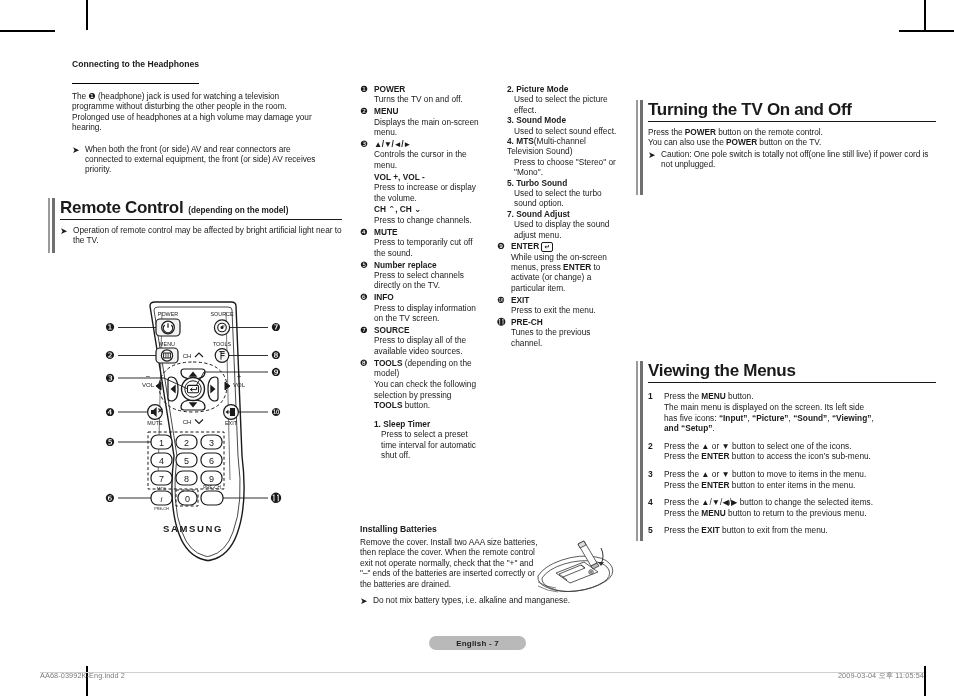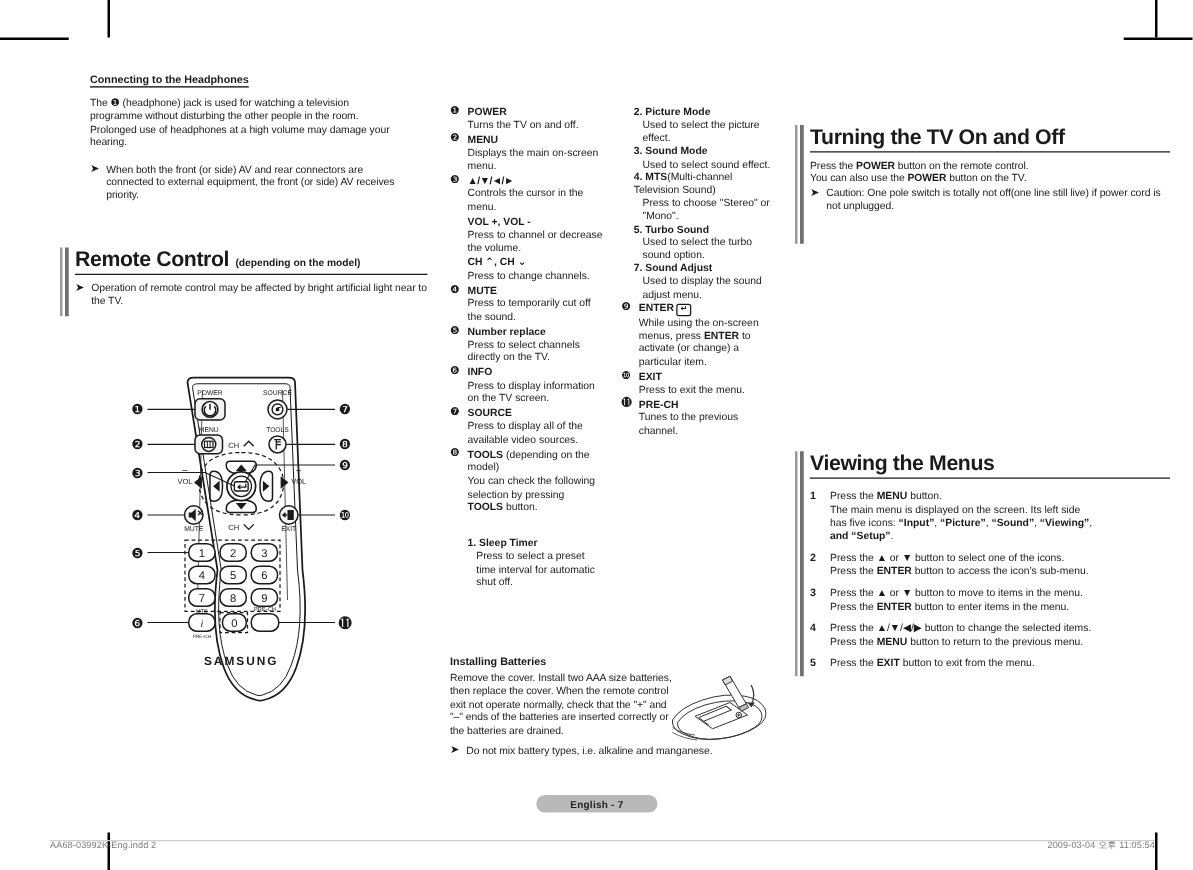--- a/index.html
+++ b/index.html
@@ -19,21 +19,21 @@
   
   .col{position:absolute;}
   p{margin:0;}
   b,strong{font-weight:bold;}
 
   .body-txt{font-size:8.3px;line-height:10.4px;letter-spacing:-0.05px;}
 
   
   .sub-head{
     font-size:8.6px;font-weight:bold;line-height:11px;
-    border-bottom:1px solid #000;display:inline-block;padding-bottom:0;
+    border-bottom:1px solid #000;display:inline-block;padding-bottom:13px;
     margin-bottom:4px;
   }
 
   
   .sec{position:relative;padding-left:12px;}
   .sec .bars{position:absolute;left:0;top:0;bottom:0;width:7px;}
   .sec .bars i{position:absolute;top:0;bottom:0;background:#8c8c8c;display:block;}
   .sec .bars i.b1{left:0;width:2.2px;background:#9a9a9a;}
   .sec .bars i.b2{left:3.6px;width:3.2px;background:#6f6f6f;}
   .sec-title-row{display:flex;align-items:baseline;gap:5px;
@@ -305,21 +305,21 @@
       <span class="legend-body">
         <span class="lg-t" style="display:block;letter-spacing:-0.4px;">▲/▼/◄/►</span>
         <span class="lg-d" style="display:block;">Controls the cursor in the menu.</span>
       </span>
     </div>
 
     <div class="legend-item">
       <span class="legend-num"></span>
       <span class="legend-body">
         <span class="lg-t" style="display:block;">VOL +, VOL -</span>
-        <span class="lg-d" style="display:block;">Press to channel or decrease the volume.</span>
+        <span class="lg-d" style="display:block;">Press to increase or display the volume.</span>
       </span>
     </div>
 
     <div class="legend-item">
       <span class="legend-num"></span>
       <span class="legend-body">
         <span class="lg-t" style="display:block;">CH ⌃, CH ⌄</span>
         <span class="lg-d" style="display:block;">Press to change channels.</span>
       </span>
     </div>
@@ -360,21 +360,21 @@
       <span class="legend-num">❽</span>
       <span class="legend-body">
         <span class="lg-d" style="display:block;">
           <b>TOOLS</b><span> (depending on the model)</span>
         </span>
         <span class="lg-d" style="display:block;margin-top:1px;">You can check the
           following selection by pressing <b>TOOLS</b> button.</span>
       </span>
     </div>
 
-    <div class="indent2" style="margin-top:18px;">
+    <div class="indent2" style="margin-top:8px;">
       <span class="lg-t" style="display:block;">
         <span>1.</span>
         <span>Sleep Timer</span>
       </span>
       <span class="lg-d indent1" style="display:block;">Press to select a preset time interval for automatic shut off.</span>
     </div>
   </div>
 
   <div class="col" style="left:497px;top:84px;width:126px;">
 

